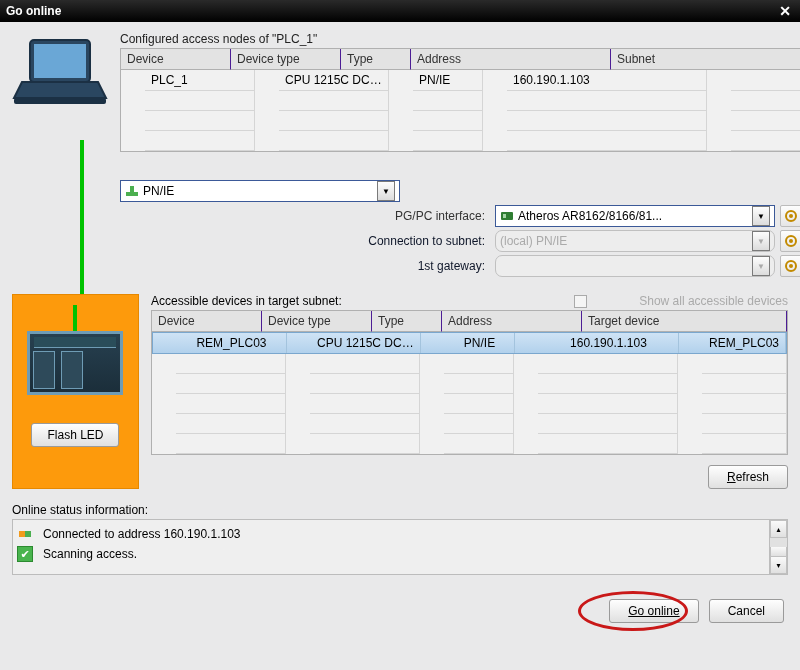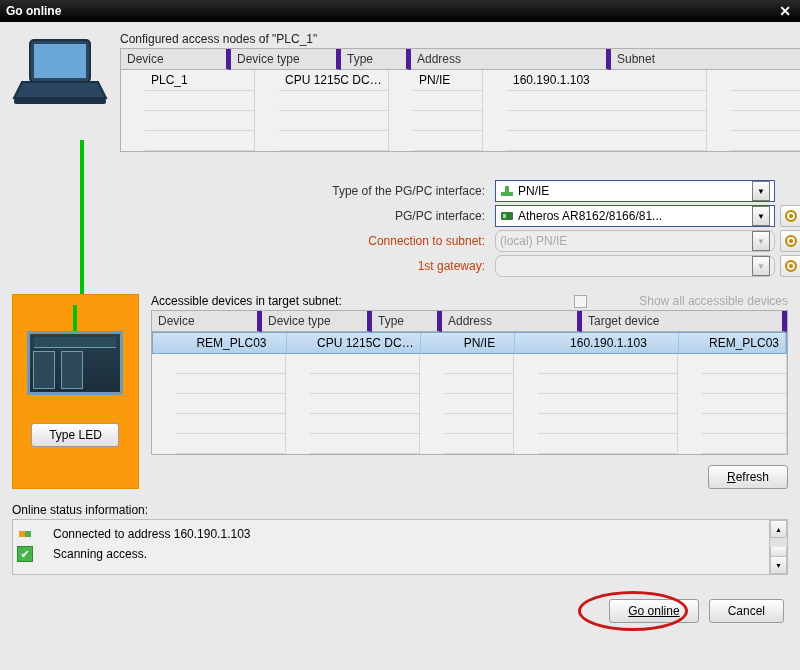--- a/index.html
+++ b/index.html
@@ -11,32 +11,32 @@
 
     .dialog-body { padding: 10px 12px 10px 12px; position: relative; height: 648px; }
 
     .top-row { display: flex; gap: 12px; }
     .laptop-area { width: 140px; display: flex; flex-direction: column; align-items: center; }
 
     .section-label { margin-bottom: 2px; color: #222; }
 
     .grid { border: 1px solid #b0b0b0; background: #f1f1f1; }
     .grid-header { display: flex; background: #e3e3e3; }
-    .grid-header .cell { border-right: 5px solid #4c1d95; border-bottom: 1px solid #b0b0b0; padding: 3px 6px; color: #333; }
+    .grid-header .cell { border-right: 1px solid #4c1d95; border-bottom: 1px solid #b0b0b0; padding: 3px 6px; color: #333; }
     .grid-body { min-height: 60px; }
     .grid-row { display: flex; }
     .grid-row .cell { border-right: 1px solid #d5d5d5; border-bottom: 1px solid #d5d5d5; padding: 3px 6px; white-space: nowrap; overflow: hidden; text-overflow: ellipsis; margin-left: 24px; }
     .grid-row.empty .cell { height: 20px; }
 
     .cfg-grid .c1 { width: 110px; } .cfg-grid .c2 { width: 110px; } .cfg-grid .c3 { width: 70px; } .cfg-grid .c4 { width: 200px; } .cfg-grid .c5 { flex:1; }
 
     .form-area { margin-top: 28px; }
     .form-row { display: flex; align-items: center; margin: 3px 0; }
     .form-label { width: 375px; text-align: right; padding-right: 10px; color: #333; }
-    .form-label.disabled { color: #c2410c; }
+    .form-label.disabled { color: #0f172a; }
     .select { width: 280px; height: 22px; border: 1px solid #3b5998; background: #fff; display: flex; align-items: center; padding: 0 4px; position:relative; }
     .select.disabled { border-color: #c0c0c0; color: #aaa; background: #ededed; border-radius: 7px; }
     .select .sel-icon { width: 14px; margin-right: 4px; display:flex; align-items:center; }
     .select .sel-text { flex: 1; white-space: nowrap; overflow:hidden; text-overflow:ellipsis; }
     .select .dd { width: 18px; height: 20px; margin-left: 4px; border: 1px solid #7a7a7a; background: linear-gradient(#fdfdfd,#dcdcdc); display:flex; align-items:center; justify-content:center; font-size:8px; }
     .icon-btn { width: 22px; height: 22px; border: 1px solid #bcbcbc; margin-left: 5px; background: linear-gradient(#fdfdfd,#e5e5e5); display:flex; align-items:center; justify-content:center; border-radius:2px; cursor:pointer;}
 
     
     .mid-row { display:flex; gap:12px; margin-top: 14px; }
     .wire-panel { width: 140px; background: #fd9a0c; padding: 10px 0 14px; display:flex; flex-direction:column; align-items:center; position:relative; border:1px solid #e68800; }
@@ -56,21 +56,21 @@
     .grid-row.selected .cell{border-right-color:#a3c3dd;border-bottom:none;text-align:center;}
 
     .refresh-row{display:flex;justify-content:flex-end;margin-top:10px;}
     .btn{height:24px;padding:0 18px;background:linear-gradient(#fefefe,#e0e0e0);border:1px solid #9a9a9a;border-radius:3px;cursor:pointer;}
     .btn + .btn{margin-left:10px;}
 
     .status-area{margin-top:14px;}
     .status-label{margin-bottom:2px;}
     .status-box{border:1px solid #bcbcbc;height:56px;background:#efefef;position:relative;display:flex;}
     .status-lines{flex:1;padding:4px;}
-    .status-line{display:flex;align-items:center;gap:20px;padding:2px 0;}
+    .status-line{display:flex;align-items:center;gap:10px;padding:2px 0;}
     .st-icon{width:16px;height:16px;display:flex;align-items:center;justify-content:center;font-size:11px;}
     .st-icon.green{background:#49b44e;color:#fff;border:1px solid #2c8a30;}
     .scrollbar{width:18px;background:#e1e1e1;border-left:1px solid #bcbcbc;display:flex;flex-direction:column;}
     .sbtn{height:18px;border:1px solid #c0c0c0;background:linear-gradient(#fafafa,#e0e0e0);display:flex;align-items:center;justify-content:center;font-size:8px;}
     .scrollbar .track{flex:1;}
 
     .bottom-row{display:flex;justify-content:flex-end;margin-top:24px;position:relative;padding-right:4px;}
     .ellipse{position:absolute;border:3px solid #c91818;border-radius:50%/50%;width:110px;height:40px;right:100px;top:-8px;pointer-events:none;}
 
     
@@ -138,21 +138,20 @@
               <div class="cell c2"></div>
               <div class="cell c3"></div>
               <div class="cell c4"></div>
               <div class="cell c5"></div>
             </div>
         </div>
       </div>
 
       <div class="form-area">
         <div class="form-row">
-          <div class="form-label">Type of the PG/PC interface:</div>
           <div class="select">
             <span class="sel-icon">
                 <svg width="14" height="14">
                   <rect x="1" y="8" width="12" height="4" fill="#4caf50"></rect>
                   <rect x="5" y="2" width="4" height="6" fill="#4caf50"></rect>
                 </svg>
               </span>
             <span class="sel-text">PN/IE</span>
             <span class="dd">▼</span>
           </div>
@@ -210,21 +209,21 @@
     </div>
   </div>
 
   <div class="mid-row">
     <div class="wire-panel">
       <div style="width:4px;height:28px;background:#00c200;margin-bottom:-2px;"></div>
       <div class="plc-img">
         <div class="plc-mod"></div>
           <div class="plc-mod"></div>
       </div>
-      <button class="flash-btn">Type LED</button>
+      <button class="flash-btn">Flash LED</button>
     </div>
     <div class="acc-section">
       <div class="acc-header-row">
         <span>Accessible devices in target subnet:</span>
         <span class="spacer"></span>
         <span class="chk"></span>
         <span class="chk-label">Show all accessible devices</span>
       </div>
       <div class="grid acc-grid">
         <div class="grid-header">

